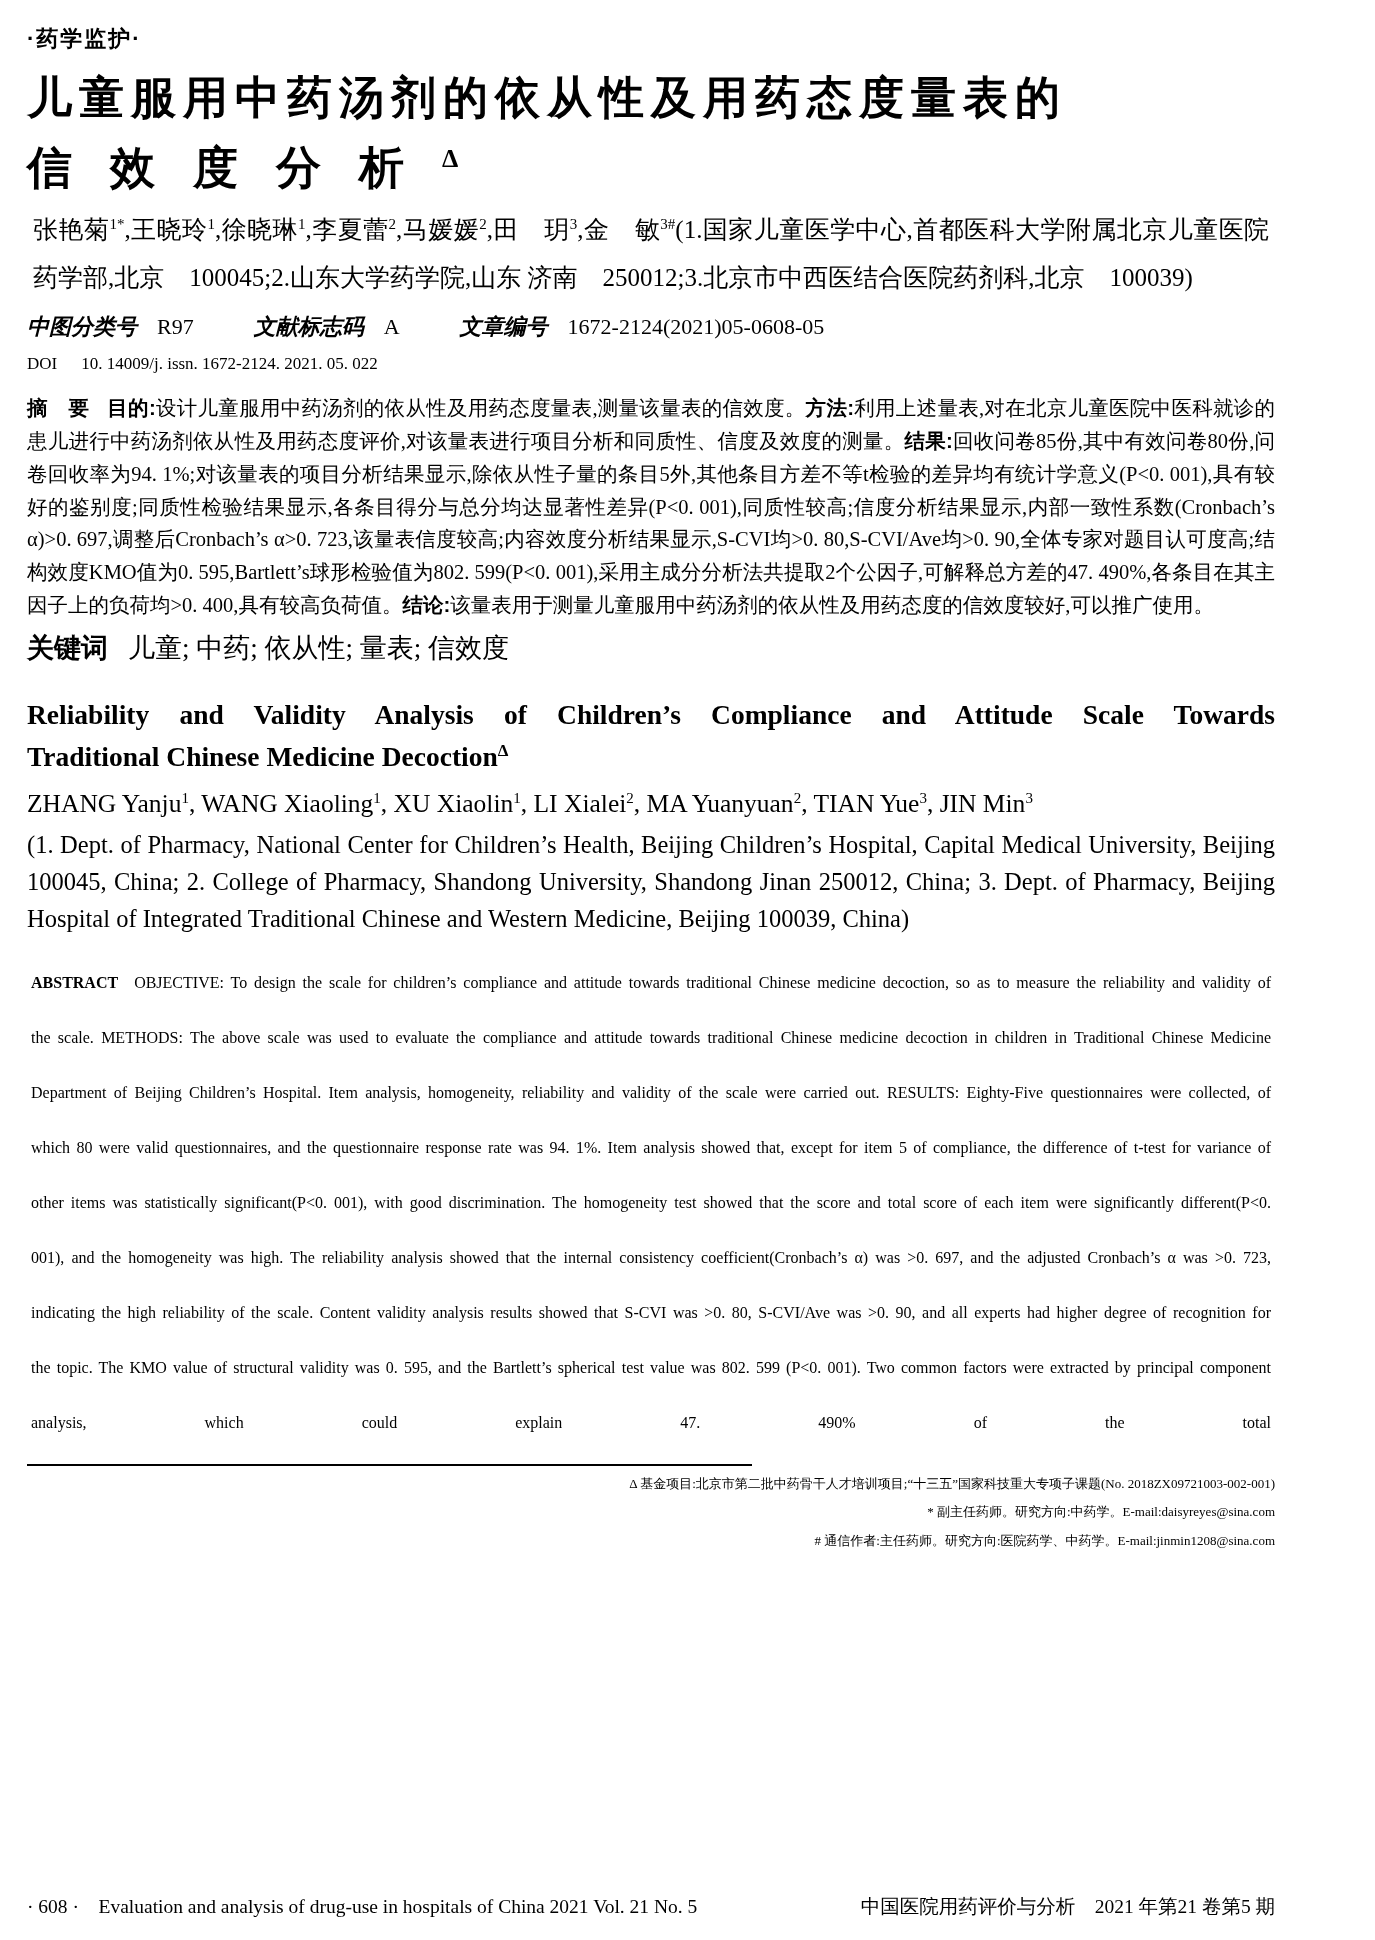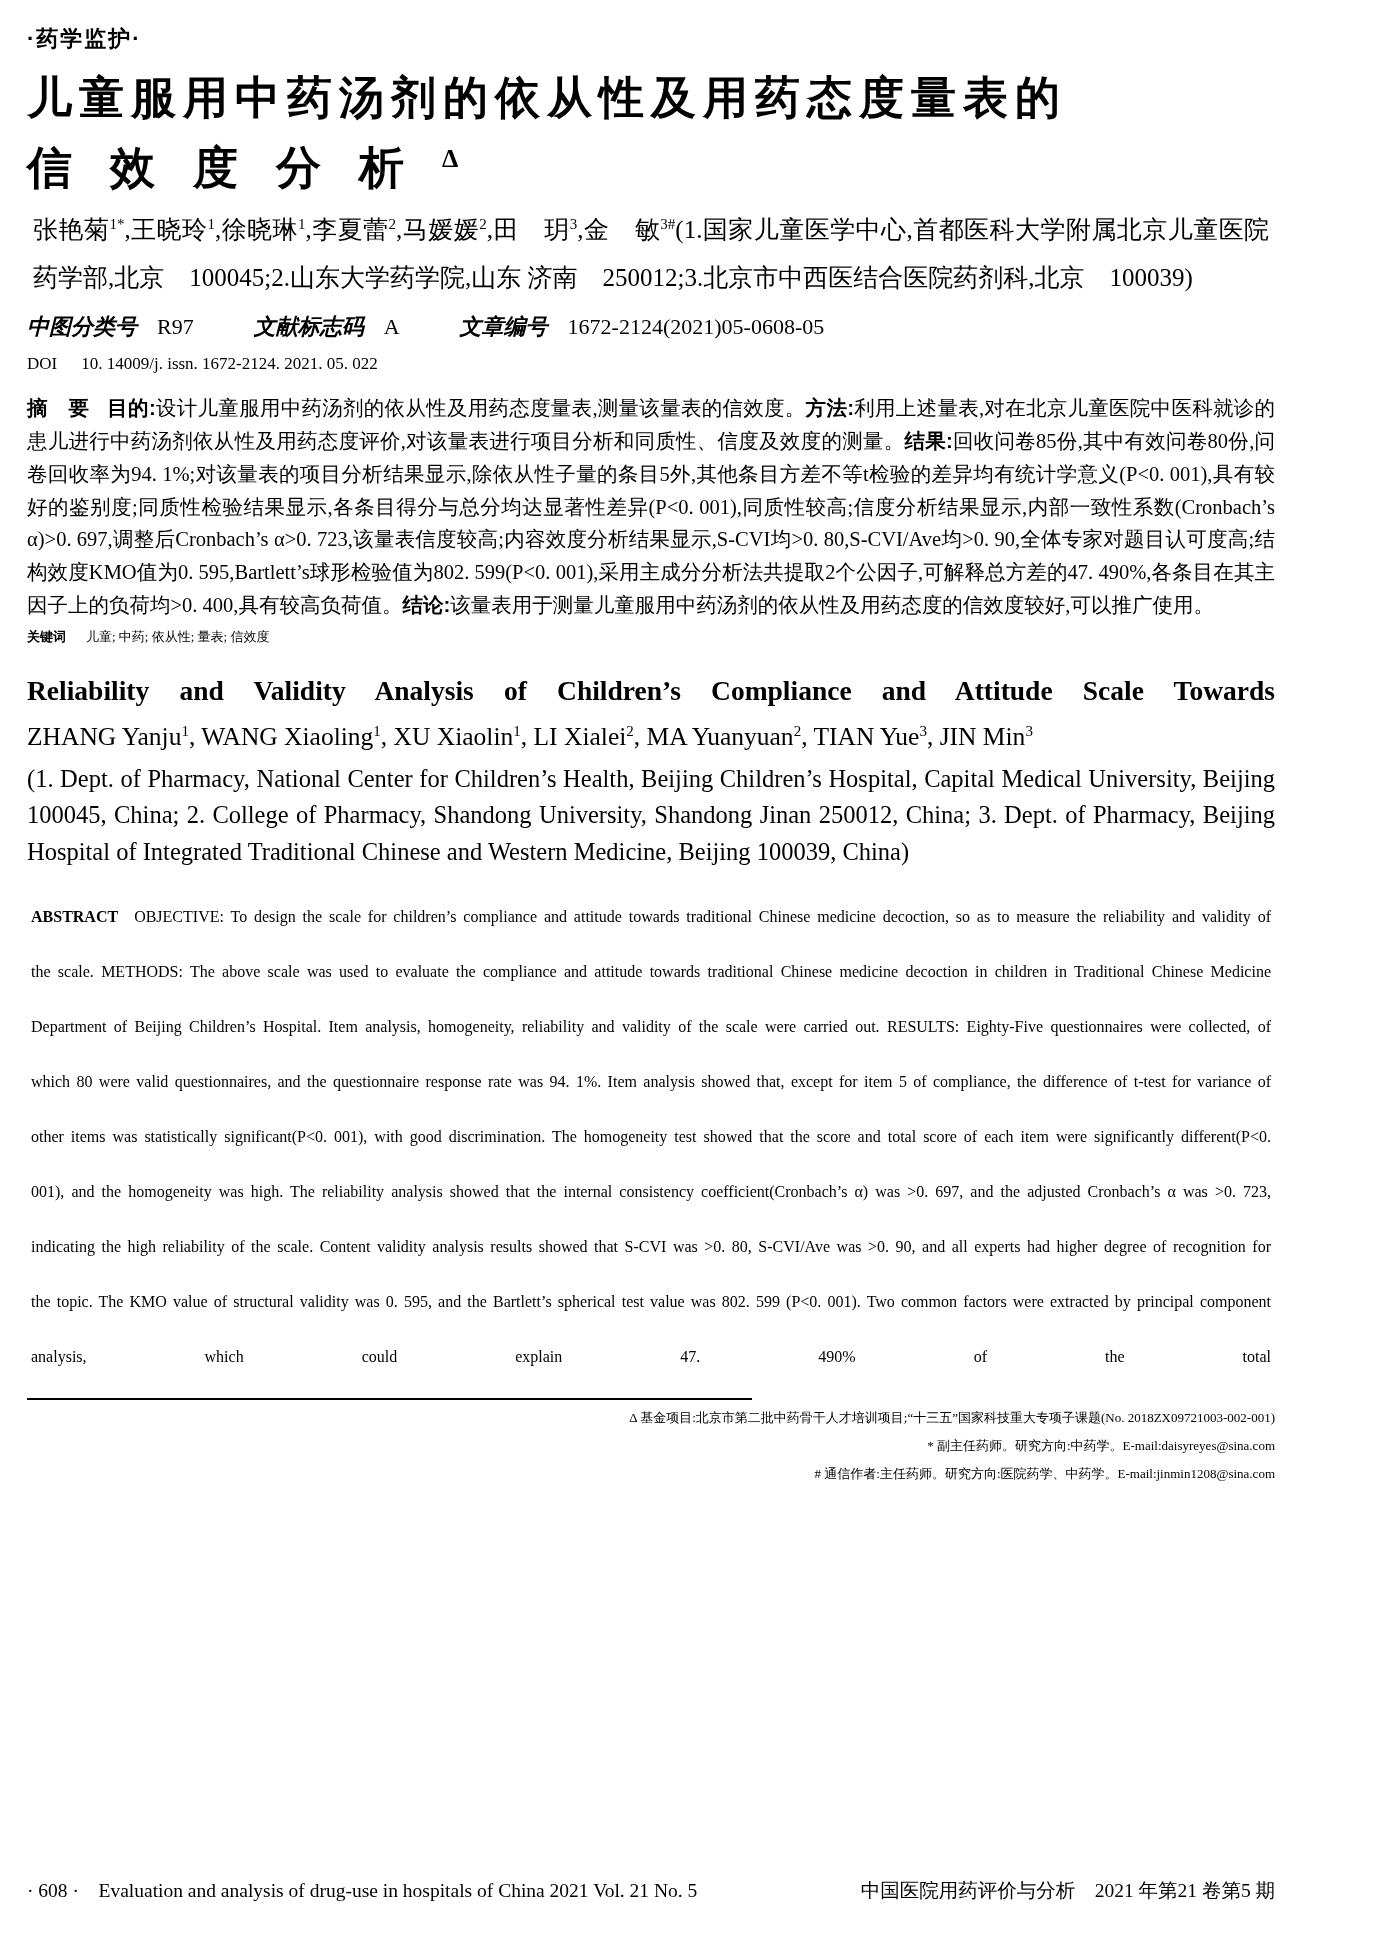--- a/index.html
+++ b/index.html
@@ -30,21 +30,21 @@
   .meta-row .val { margin-left: 20px; }
   .meta-row .group + .group { margin-left: 60px; }
 
   .doi-row { margin-top: 12px; font-size: 17px; line-height: 1.35; }
   .doi-row .val { margin-left: 24px; }
 
   .cn-abstract { margin: 16px 0 0; font-size: 20.5px; line-height: 1.6; text-align: justify; }
   .cn-abstract .abs-label { margin-right: 18px; }
   .cn-abstract .seg-label { font-weight: 700; font-family: "Liberation Sans", "DejaVu Sans", sans-serif; }
 
-  .cn-keywords { margin: 4px 0 0; font-size: 13px; line-height: 1.7; }
+  .cn-keywords { margin: 4px 0 0; font-size: 27px; line-height: 1.7; }
   .cn-keywords .kw-label { margin-right: 20px; }
 
   .en-title { margin: 22px 0 0; font-size: 27.5px; font-weight: 700; line-height: 1.55; }
   .en-title .l1 { display: block; text-align: justify; text-align-last: justify; }
   .en-title .l2 { display: block; }
   .en-title sup { font-size: 17px; }
 
   .en-authors { margin: 6px 0 0; font-size: 25.5px; line-height: 1.5; }
   .en-authors sup { font-size: 15px; }
 
@@ -54,21 +54,21 @@
     margin: 18px 4px 0; font-size: 16px; line-height: 55px;
     text-align: justify; text-align-last: justify; word-spacing: 2px;
   }
   .en-abstract .abs-label { font-weight: 700; margin-right: 16px; }
 
   .footnotes { margin-top: 14px; font-size: 13px; line-height: 1.55; text-align: right; }
   .fn-rule { width: 725px; height: 2px; background: #000; }
   .footnotes p { margin: 8px 0 0 30px; }
 
   .page-footer {
-    position: absolute; left: 27px; right: 28px; bottom: 36px;
+    position: absolute; left: 27px; right: 28px; bottom: 20px;
     display: flex; justify-content: space-between; align-items: center;
     font-size: 19.5px; background: #ffffff; padding-top: 6px;
   }
 </style>
 </head>
 <body>
 
 <div class="page">
 
   <div class="section-label hei">·药学监护·</div>
@@ -87,20 +87,21 @@
   </div>
 
   <div class="doi-row"><span>DOI</span><span class="val">10. 14009/j. issn. 1672-2124. 2021. 05. 022</span></div>
 
   <p class="cn-abstract"><b class="hei abs-label">摘　要</b><b class="seg-label">目的:</b><span>设计儿童服用中药汤剂的依从性及用药态度量表,测量该量表的信效度。</span><b class="seg-label">方法:</b><span>利用上述量表,对在北京儿童医院中医科就诊的患儿进行中药汤剂依从性及用药态度评价,对该量表进行项目分析和同质性、信度及效度的测量。</span><b class="seg-label">结果:</b><span>回收问卷85份,其中有效问卷80份,问卷回收率为94. 1%;对该量表的项目分析结果显示,除依从性子量的条目5外,其他条目方差不等t检验的差异均有统计学意义(P&lt;0. 001),具有较好的鉴别度;同质性检验结果显示,各条目得分与总分均达显著性差异(P&lt;0. 001),同质性较高;信度分析结果显示,内部一致性系数(Cronbach’s α)&gt;0. 697,调整后Cronbach’s α&gt;0. 723,该量表信度较高;内容效度分析结果显示,S-CVI均&gt;0. 80,S-CVI/Ave均&gt;0. 90,全体专家对题目认可度高;结构效度KMO值为0. 595,Bartlett’s球形检验值为802. 599(P&lt;0. 001),采用主成分分析法共提取2个公因子,可解释总方差的47. 490%,各条目在其主因子上的负荷均&gt;0. 400,具有较高负荷值。</span><b class="seg-label">结论:</b><span>该量表用于测量儿童服用中药汤剂的依从性及用药态度的信效度较好,可以推广使用。</span></p>
 
   <p class="cn-keywords"><b class="hei kw-label">关键词</b><span>儿童; 中药; 依从性; 量表; 信效度</span></p>
 
   <h2 class="en-title">
       <span class="l1">Reliability and Validity Analysis of Children’s Compliance and Attitude Scale Towards</span>
+      <span class="l2"><span>Traditional Chinese Medicine Decoction</span><sup>Δ</sup></span>
     </h2>
 
   <p class="en-authors"><span>ZHANG Yanju</span><sup>1</sup><span>, WANG Xiaoling</span><sup>1</sup><span>, XU Xiaolin</span><sup>1</sup><span>, LI Xialei</span><sup>2</sup><span>, MA Yuanyuan</span><sup>2</sup><span>, TIAN Yue</span><sup>3</sup><span>, JIN Min</span><sup>3</sup></p>
 
   <p class="en-affil">(1. Dept.  of Pharmacy, National Center for Children’s Health, Beijing Children’s Hospital, Capital Medical University, Beijing 100045, China; 2. College of Pharmacy, Shandong University, Shandong Jinan 250012, China; 3. Dept.  of Pharmacy, Beijing Hospital of Integrated Traditional Chinese and Western Medicine, Beijing 100039, China)</p>
 
   <p class="en-abstract"><b class="abs-label">ABSTRACT</b><span>OBJECTIVE: To design the scale for children’s compliance and attitude towards traditional Chinese medicine decoction, so as to measure the reliability and validity of the scale.  METHODS: The above scale was used to evaluate the compliance and attitude towards traditional Chinese medicine decoction in children in Traditional Chinese Medicine Department of Beijing Children’s Hospital.  Item analysis, homogeneity, reliability and validity of the scale were carried out.  RESULTS: Eighty-Five questionnaires were collected, of which 80 were valid questionnaires, and the questionnaire response rate was 94. 1%.  Item analysis showed that, except for item 5 of compliance, the difference of t-test for variance of other items was statistically significant(P&lt;0. 001), with good discrimination.  The homogeneity test showed that the score and total score of each item were significantly different(P&lt;0. 001), and the homogeneity was high.  The reliability analysis showed that the internal consistency coefficient(Cronbach’s α) was &gt;0. 697, and the adjusted Cronbach’s α was &gt;0. 723, indicating the high reliability of the scale.  Content validity analysis results showed that S-CVI was &gt;0. 80, S-CVI/Ave was &gt;0. 90, and all experts had higher degree of recognition for the topic.  The KMO value of structural validity was 0. 595, and the Bartlett’s spherical test value was 802. 599 (P&lt;0. 001).  Two common factors were extracted by principal component analysis, which could explain 47. 490% of the total</span></p>
 
   <div class="footnotes">
     <div class="fn-rule"></div>

